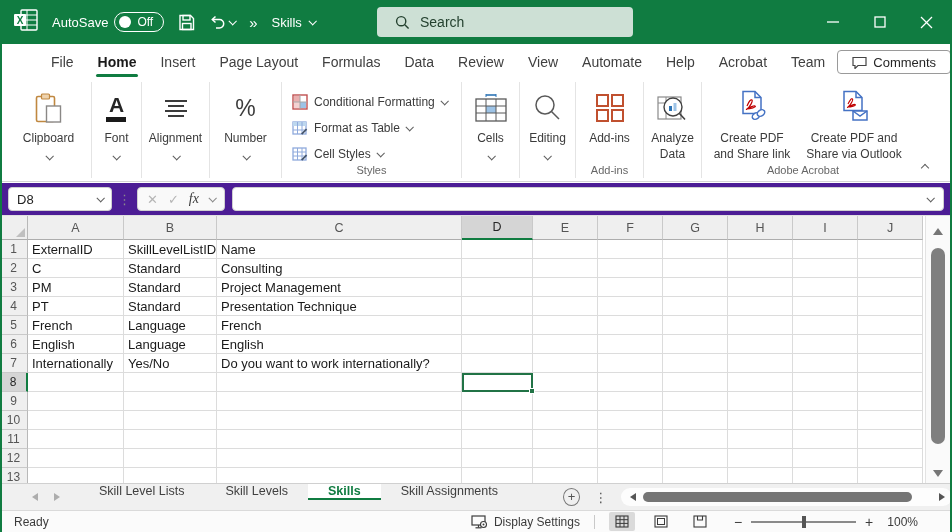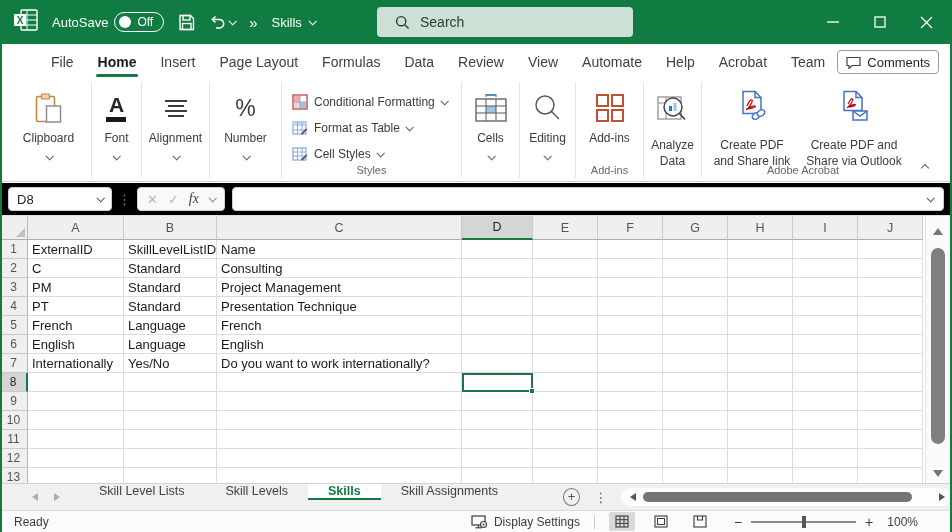--- a/index.html
+++ b/index.html
@@ -27,45 +27,45 @@
   .winctl { position:absolute; right:2px; top:0; height:44px; display:flex; }
   .wbtn { width:47px; height:44px; display:flex; align-items:center; justify-content:center; }
 
   
   .tabrow { position:absolute; top:44px; left:0; right:0; height:36px; background:#fff; display:flex; align-items:center; }
   .rtabs { display:flex; align-items:center; padding-left:10px;margin-left:29px; }
   .rtab { position:relative; font-size:14px; color:#404040; padding:8px 12px; white-space:nowrap; }
   .rtab.active { color:#1a1a1a; font-weight:700; }
   .rtab.active::after { content:""; position:absolute; left:10px; right:10px; bottom:1px; height:3px; border-radius:2px; background:#107C41; }
   .tab-actions { margin-left:auto; display:flex; align-items:center; gap:12px; padding-right:14px; }
-  .comments-btn { display:flex; align-items:center; gap:6px; border:1px solid #9a9a9a; border-radius:4px; height:24px; padding:0 8px; font-size:13px; color:#262626; background:#fff; }
+  .comments-btn { display:flex; align-items:center; gap:6px; border:1px solid #9a9a9a; border-radius:4px; height:24px; padding:0 14px; font-size:13px; color:#262626; background:#fff; }
   .share-btn { display:flex; align-items:center; gap:6px; border:none; border-radius:4px; height:24px; padding:0 10px; font-size:13px; color:#fff; background:#107C41; }
 
   
   .ribbon { position:absolute; top:80px; left:0; right:0; height:102px; background:#fff; border-bottom:1px solid #D4D4D4; display:flex; padding-left:6px; }
   .rgroup { position:relative; border-right:1px solid #E4E4E4; height:96px; margin-top:2px; display:flex; flex-direction:column; align-items:center; flex:none; }
   .bigbtn { display:flex; flex-direction:column; align-items:center; padding-top:8px; }
   .bigbtn .ic { height:36px; display:flex; align-items:center; justify-content:center; }
   .bigbtn .lbl { font-size:12px; color:#3b3b3b; margin-top:5px; white-space:nowrap; }
   .bigbtn .chv { margin-top:9px; color:#5f5f5f; }
-  .twoline { font-size:12px; color:#3b3b3b; margin-top:12px; text-align:center; line-height:1.3; white-space:nowrap; }
+  .twoline { font-size:12px; color:#3b3b3b; margin-top:5px; text-align:center; line-height:1.3; white-space:nowrap; }
   .grp-lbl { position:absolute; bottom:2px; left:0; right:0; text-align:center; font-size:11px; color:#666; white-space:nowrap; }
   .srow { display:flex; align-items:center; gap:6px; width:100%; padding-left:10px; height:25px; margin-top:1px; font-size:12px; color:#3b3b3b; white-space:nowrap; }
   .srow:first-child { margin-top:7px; }
   .srow .chv { color:#5f5f5f; }
   .font-ic { display:flex; flex-direction:column; align-items:center; }
   .font-A { font-size:21px; font-weight:600; color:#262626; line-height:1; }
   .font-bar { width:20px; height:5px; background:#1a1a1a; margin-top:2px; }
   .pct { font-size:23px; color:#3b3b3b; }
   .acrobtns { display:flex; gap:6px; padding-top:8px; }
   .pdfbtn { display:flex; flex-direction:column; align-items:center; width:96px; }
   .collapse-chv { position:absolute; right:24px; bottom:10px; color:#5f5f5f; z-index:5; }
 
   
-  .frow { position:absolute; top:183px; left:0; right:0; height:33px; background:#000000; display:flex; align-items:center; border-bottom:1px solid #E0E0E0; }
+  .frow { position:absolute; top:183px; left:0; right:0; height:33px; background:#4c1d95; display:flex; align-items:center; border-bottom:1px solid #E0E0E0; }
   .namebox { position:relative; margin-left:8px; width:104px; height:24px; background:#fff; border:1px solid #D0D0D0; border-radius:4px; display:flex; align-items:center; justify-content:space-between; padding:0 8px; font-size:13px; color:#222; }
   .namebox .chv { color:#5f5f5f; }
   .vdots { color:#8a8a8a; font-size:13px; margin:0 6px; letter-spacing:0; }
   .fxgroup { display:flex; align-items:center; gap:10px; height:24px; border:1px solid #D0D0D0; border-radius:4px; background:#F9F9F9; padding:0 9px; }
   .fx-x, .fx-ok { color:#B5B5B5; font-size:13px; }
   .fx-fx { font-family:"Liberation Serif", serif; font-style:italic; font-size:14px; color:#3b3b3b; }
   .fxgroup .chv { color:#8a8a8a; }
   .formulainput { position:relative; margin-left:7px; flex:1; margin-right:8px; height:24px; background:#fff; border:1px solid #D0D0D0; border-radius:4px; font-size:13px; color:#222; padding:3px 24px 0 8px; }
   .formulainput .chv { position:absolute; right:10px; top:8px; color:#5f5f5f; }
 

